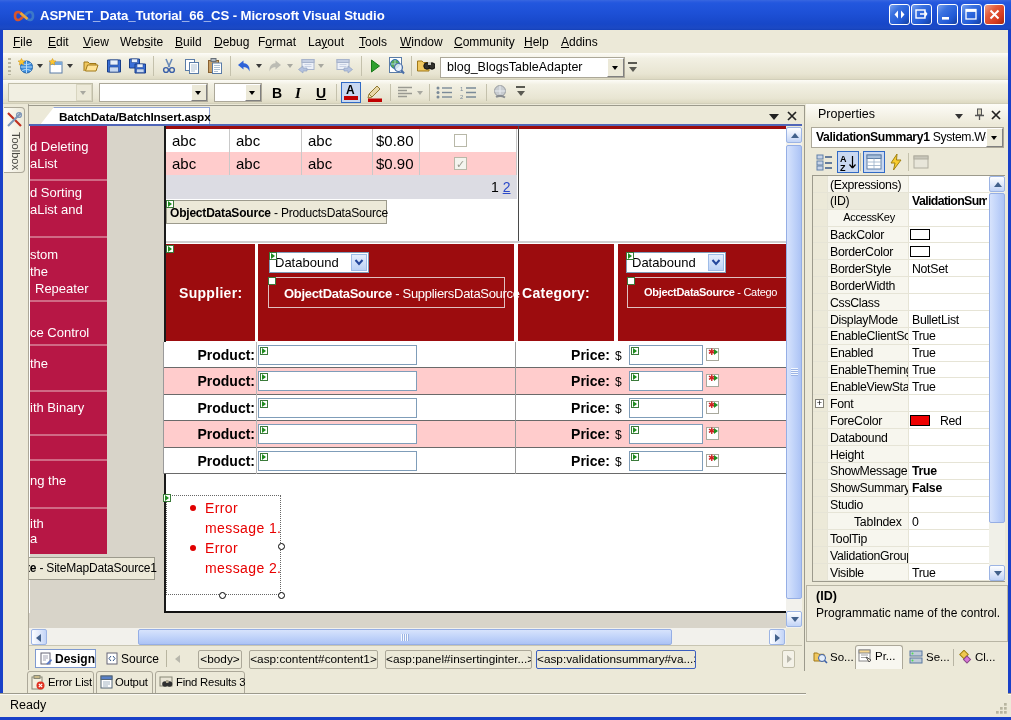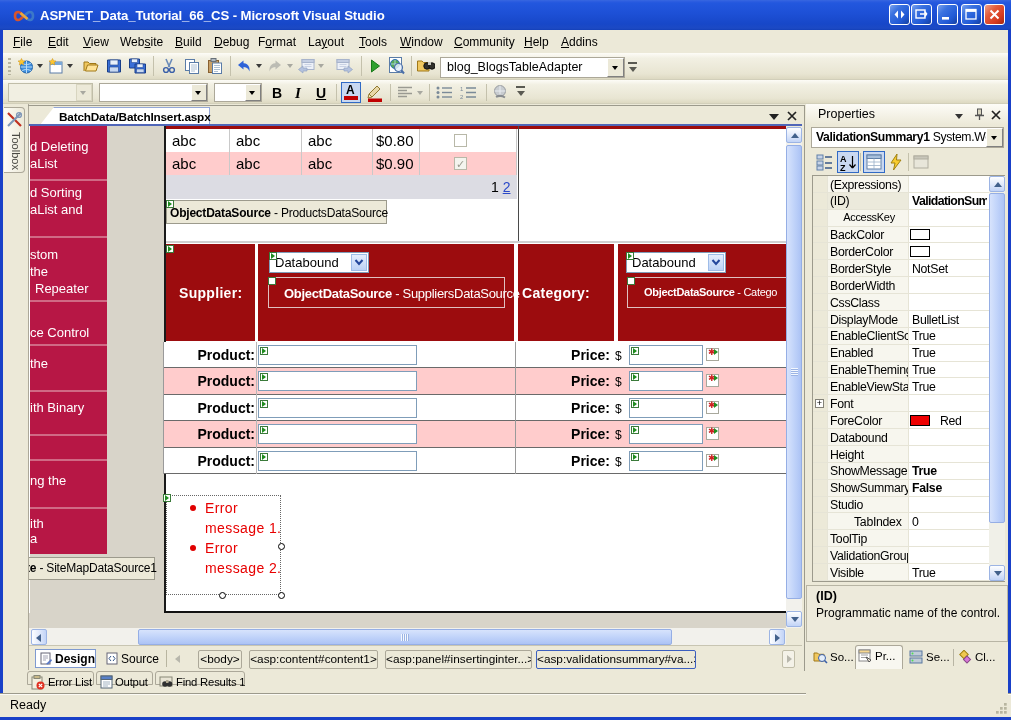--- a/index.html
+++ b/index.html
@@ -45,21 +45,21 @@
 .sb-left { position:absolute; left:4px; top:4px; width:0; height:0;
   border-top:4px solid transparent; border-bottom:4px solid transparent; border-right:5px solid #42618C; }
 .sb-right { position:absolute; left:5px; top:4px; width:0; height:0;
   border-top:4px solid transparent; border-bottom:4px solid transparent; border-left:5px solid #42618C; }
 
 .ptab { position:absolute; height:22px; background:transparent; border:1px solid transparent;
   border-radius:3px 3px 0 0; font-size:11.5px; }
 .ptab.sel { background:#F8F7F0; height:24px; border:1px solid #ACA899; border-bottom:none; }
 .ptab span { position:absolute; top:4px; white-space:nowrap; }
 
-.etab { position:absolute; height:14px; background:#ECE9D8; border:1px solid #ACA899;
+.etab { position:absolute; height:24px; background:#ECE9D8; border:1px solid #ACA899;
   border-radius:3px 3px 0 0; font-size:11.3px; letter-spacing:-0.2px; }
 .etab span { position:absolute; top:4px; white-space:nowrap; }
 
 .tagb { position:absolute; height:19px; border:1px solid #ACA899; border-radius:2px;
   font-size:11.8px; text-align:center; line-height:17px; white-space:nowrap; overflow:hidden; }
 .tagb.sel { border:1px solid #3C5FBF; }
 </style>
 </head>
 <body>
 <div id="app">
@@ -550,21 +550,21 @@
     </svg>
     <span style="left:18px">Output</span>
   </div>
   <div class="etab" style="left:155px;top:671px;width:90px;">
     <svg width="15" height="14" viewBox="0 0 15 14" style="position:absolute;left:3px;top:3px">
       <rect x="1" y="2" width="12" height="9" fill="#E8E4D4" stroke="#887"></rect>
       <circle cx="6" cy="9" r="2.8" fill="#303030"></circle>
       <circle cx="10.5" cy="9" r="2.8" fill="#303030"></circle>
       <rect x="7" y="5" width="2.5" height="3" fill="#B0A890"></rect>
     </svg>
-    <span style="left:20px">Find Results 1</span>
+    <span style="left:20px">Find Results 3</span>
   </div>
 
   <div class="abs" style="left:0px;top:693px;width:1011px;height:24px;background:#ECE9D8"></div>
   <div class="abs" style="left:0px;top:693px;width:1011px;height:1px;background:#9C9A8C"></div>
   <div class="abs" style="left:0px;top:694px;width:1011px;height:1px;background:#FBFAF4"></div>
   <div class="abs txt" style="left:10px;top:698px;font-size:12.5px;">Ready</div>
   <svg class="icon" style="left:994px;top:701px" width="14" height="14" viewBox="0 0 14 14">
     <g fill="#B8B5A0">
       <rect x="10" y="2" width="2.7" height="2.7"></rect>
         <rect x="6" y="6" width="2.7" height="2.7"></rect>

